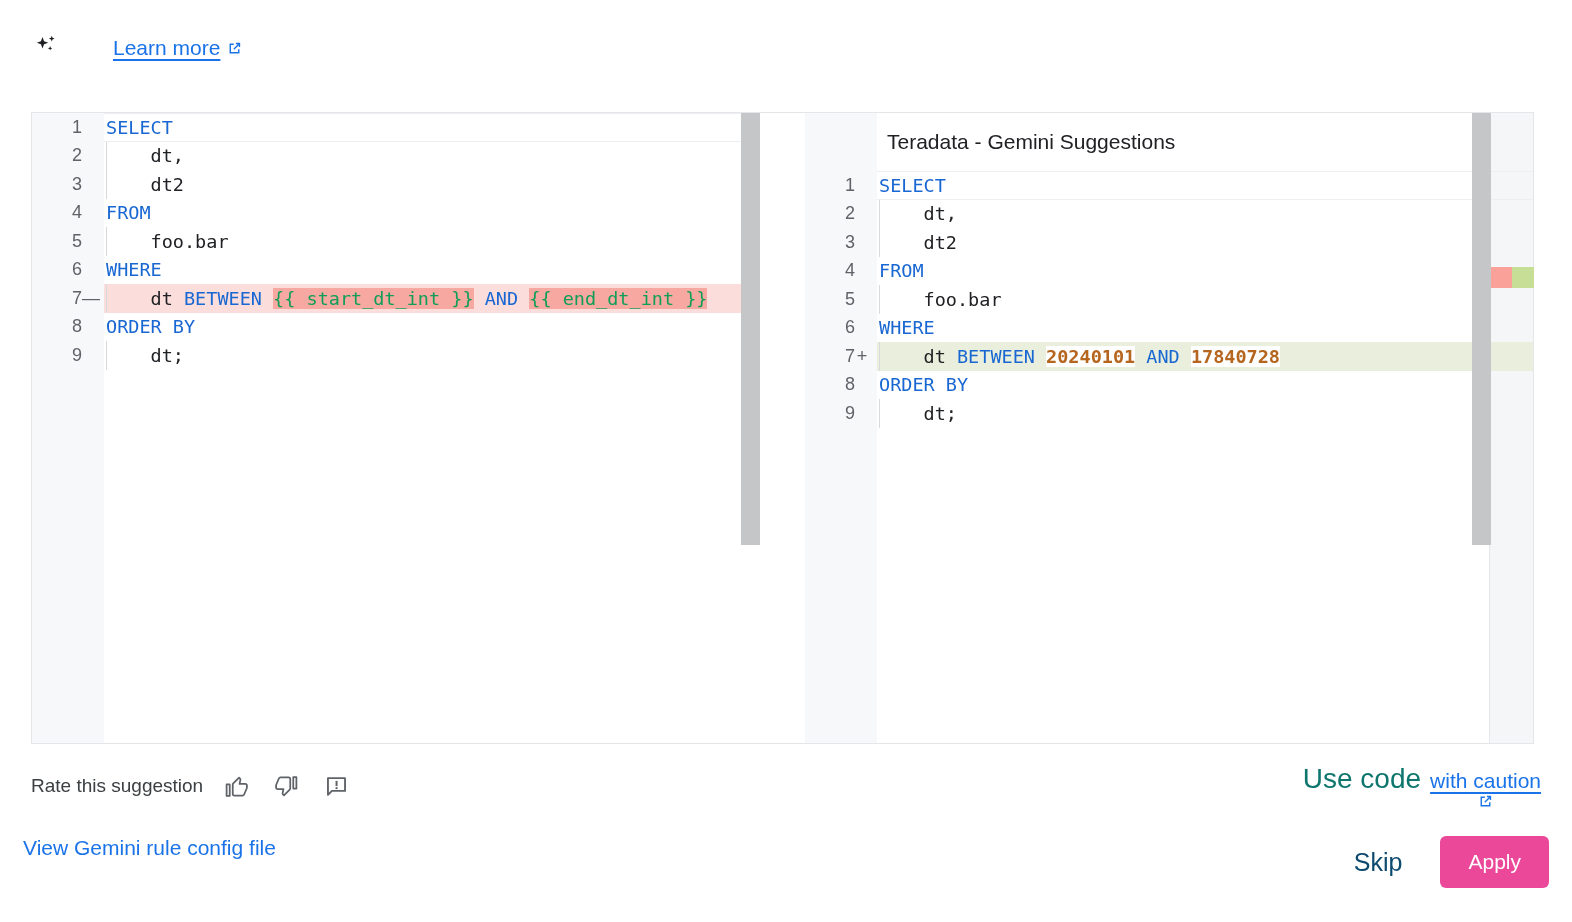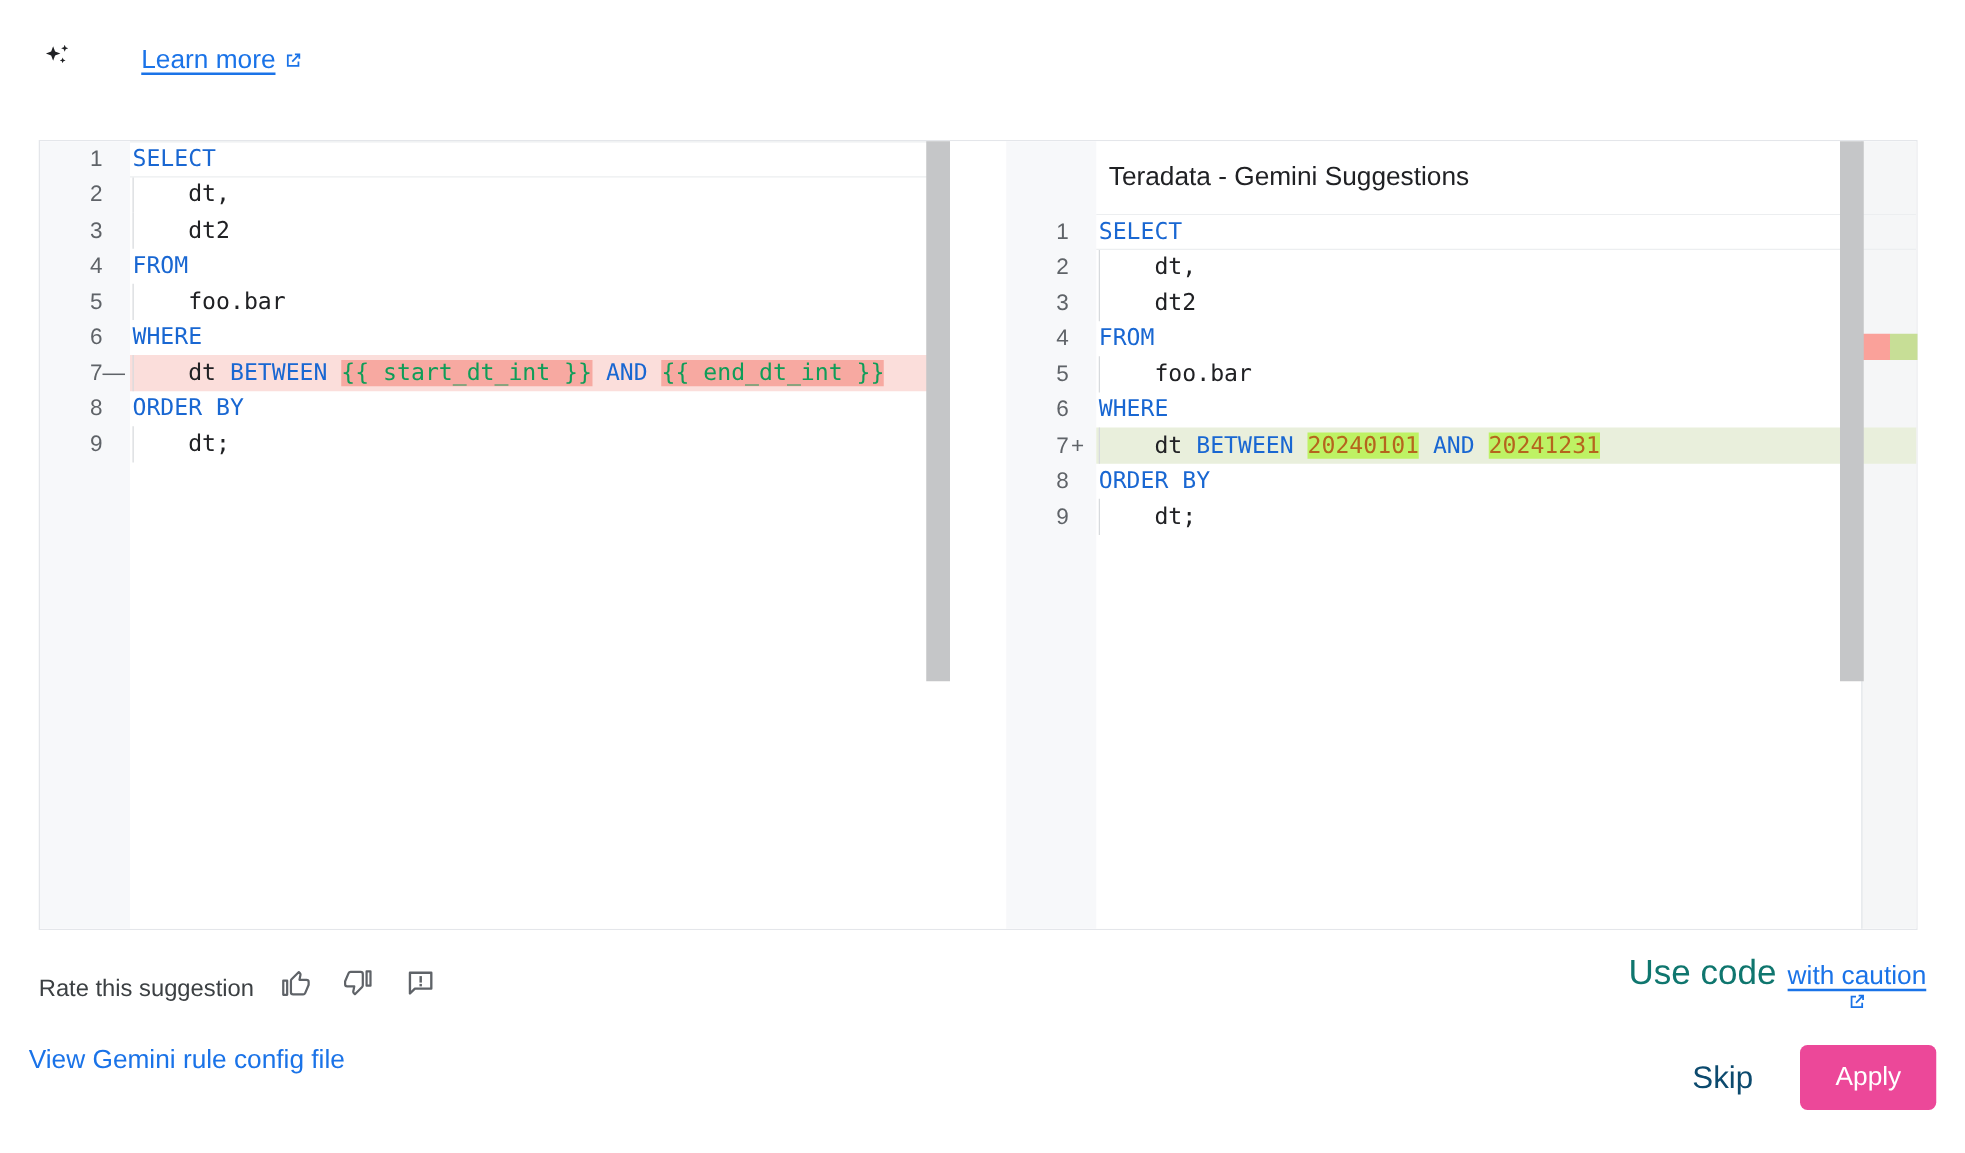--- a/index.html
+++ b/index.html
@@ -81,21 +81,21 @@
   
   .code.indented::before {
     content: ""; position: absolute; left: 2px; top: 0; bottom: 0;
     width: 1px; background: #d7dadd;
   }
   .line.cur .code { box-shadow: inset 0 1px 0 #eceef0, inset 0 -1px 0 #eceef0; }
 
   .line.del .code { background: #fbdedb; }
   .line.add .code { background: #e9efdc; }
   .tok-del { background: #f7a9a1; }
-  .tok-add { background: #bef264; }
+  .tok-add { background: #ffffff; font-weight: bold; }
 
   .kw   { color: #1967d2; }
   .plain{ color: #202124; }
   .tmpl { color: #0f9d58; }
   .num-lit { color: #b5651d; }
 
   
   .pane-scroll {
     position: absolute; z-index: 3; top: 0; width: 19px;
     background: #c5c6c8;
@@ -115,21 +115,21 @@
   }
   .ov-mark { position: absolute; height: 21px; width: 22px; }
   .ov-del { left: 0;  background: #faa19a; top: 154px; }
   .ov-add { left: 22px; background: #c7de96; top: 154px; }
 
   
   .rate-row {
     position: absolute; left: 31px; top: 768px; right: 31px; height: 36px;
     display: flex; align-items: center; justify-content: space-between;
   }
-  .rate-left { display: flex; align-items: flex-end; gap: 0; }
+  .rate-left { display: flex; align-items: center; gap: 0; }
   .rate-label { font-size: 19px; color: #3c4043; }
   .icon-btn {
     width: 34px; height: 34px; margin-left: 16px;
     display: inline-flex; align-items: center; justify-content: center;
     cursor: pointer; border-radius: 4px;
   }
   .icon-btn:first-of-type { margin-left: 22px; }
   .icon-btn svg { display: block; }
 
   .rate-right { display: flex; align-items: baseline; gap: 0; }
@@ -255,21 +255,21 @@
           <div class="line">
             <div class="ln"><span class="num">5</span><span class="sign"></span></div>
             <div class="code indented"><span class="plain">    foo.bar</span></div>
           </div>
           <div class="line">
             <div class="ln"><span class="num">6</span><span class="sign"></span></div>
             <div class="code"><span class="kw">WHERE</span></div>
           </div>
           <div class="line add">
             <div class="ln"><span class="num">7</span><span class="sign">+</span></div>
-            <div class="code indented"><span class="plain">    dt </span><span class="kw">BETWEEN</span><span class="plain"> </span><span class="num-lit tok-add">20240101</span><span class="plain"> </span><span class="kw">AND</span><span class="plain"> </span><span class="num-lit tok-add">20241231</span></div>
+            <div class="code indented"><span class="plain">    dt </span><span class="kw">BETWEEN</span><span class="plain"> </span><span class="num-lit tok-add">20240101</span><span class="plain"> </span><span class="kw">AND</span><span class="plain"> </span><span class="num-lit tok-add">17840728</span></div>
           </div>
           <div class="line">
             <div class="ln"><span class="num">8</span><span class="sign"></span></div>
             <div class="code"><span class="kw">ORDER BY</span></div>
           </div>
           <div class="line">
             <div class="ln"><span class="num">9</span><span class="sign"></span></div>
             <div class="code indented"><span class="plain">    dt;</span></div>
           </div>
         </div>

